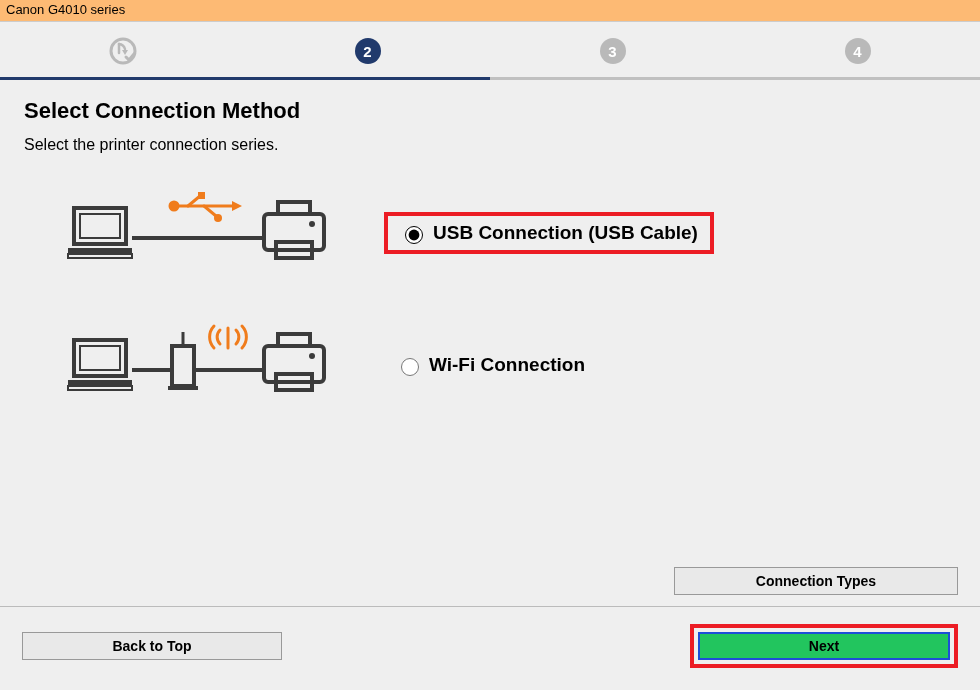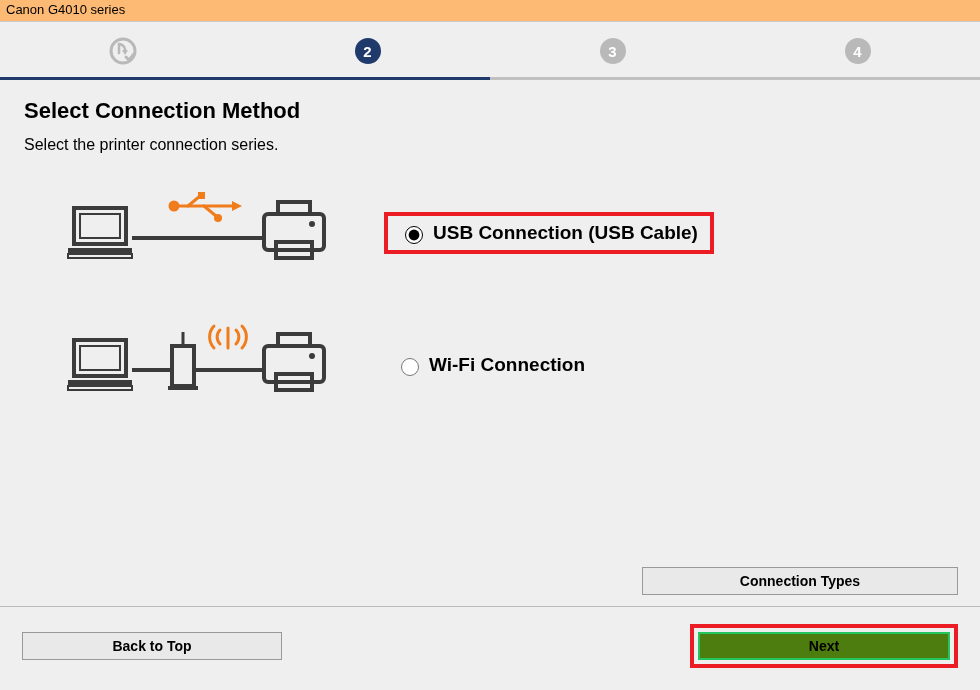--- a/index.html
+++ b/index.html
@@ -104,40 +104,40 @@
   }
   .btn {
     height: 28px;
     background: #e9e9e9;
     border: 1px solid #999;
     font-size: 14px;
     font-weight: bold;
     cursor: pointer;
     font-family: inherit;
   }
-  .btn-conn-types { width: 316px; }
+  .btn-conn-types { width: 284px; }
   .footer {
     position: absolute;
     left: 0; right: 0; bottom: 6px;
     height: 78px;
     border-top: 1px solid #bbb;
     display: flex;
     align-items: center;
     justify-content: space-between;
     padding: 0 22px;
   }
   .btn-footer { width: 260px; }
   .next-wrap {
     padding: 4px;
     border: 4px solid #ec1c24;
   }
   .btn-next {
     width: 252px;
-    border: 2px solid #22c55e;
-    background: #4d7c0f;
+    border: 2px solid #1d4ed8;
+    background: #22c55e;
     font-weight: bold;
   }
 </style>
 </head>
 <body>
 
 <div class="titlebar">Canon G4010 series</div>
 
 <div class="wizard">
 

